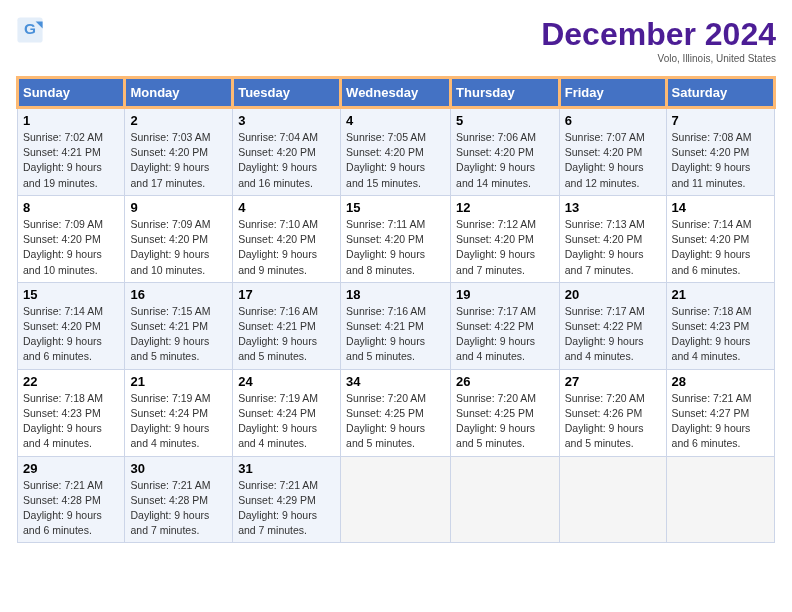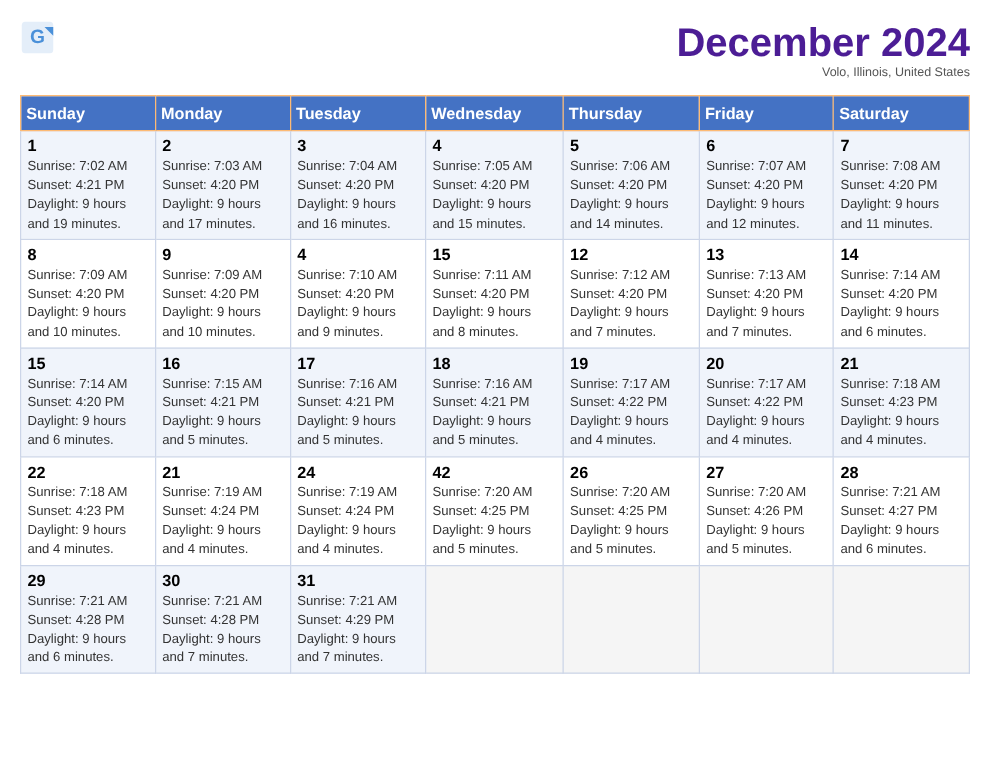--- a/index.html
+++ b/index.html
@@ -49,21 +49,21 @@
     }
     thead tr {
       background-color: #4472c4;
       color: #fff;
     }
     thead th {
       padding: 6px 4px;
       text-align: left;
       font-size: 13px;
       font-weight: bold;
-      border: 1px solid #fdba74;
+      border: 3px solid #fdba74;
     }
     tbody tr {
       vertical-align: top;
     }
     tbody tr:nth-child(odd) {
       background-color: #f0f4fb;
     }
     tbody tr:nth-child(even) {
       background-color: #ffffff;
     }
@@ -216,21 +216,21 @@
         </td>
         <td>
           <span class="day-num">21</span>
           <div class="day-info">Sunrise: 7:19 AM<br>Sunset: 4:24 PM<br>Daylight: 9 hours and 4 minutes.</div>
         </td>
         <td>
           <span class="day-num">24</span>
           <div class="day-info">Sunrise: 7:19 AM<br>Sunset: 4:24 PM<br>Daylight: 9 hours and 4 minutes.</div>
         </td>
         <td>
-          <span class="day-num">42</span>
+          <span class="day-num">34</span>
           <div class="day-info">Sunrise: 7:20 AM<br>Sunset: 4:25 PM<br>Daylight: 9 hours and 5 minutes.</div>
         </td>
         <td>
           <span class="day-num">26</span>
           <div class="day-info">Sunrise: 7:20 AM<br>Sunset: 4:25 PM<br>Daylight: 9 hours and 5 minutes.</div>
         </td>
         <td>
           <span class="day-num">27</span>
           <div class="day-info">Sunrise: 7:20 AM<br>Sunset: 4:26 PM<br>Daylight: 9 hours and 5 minutes.</div>
         </td>

